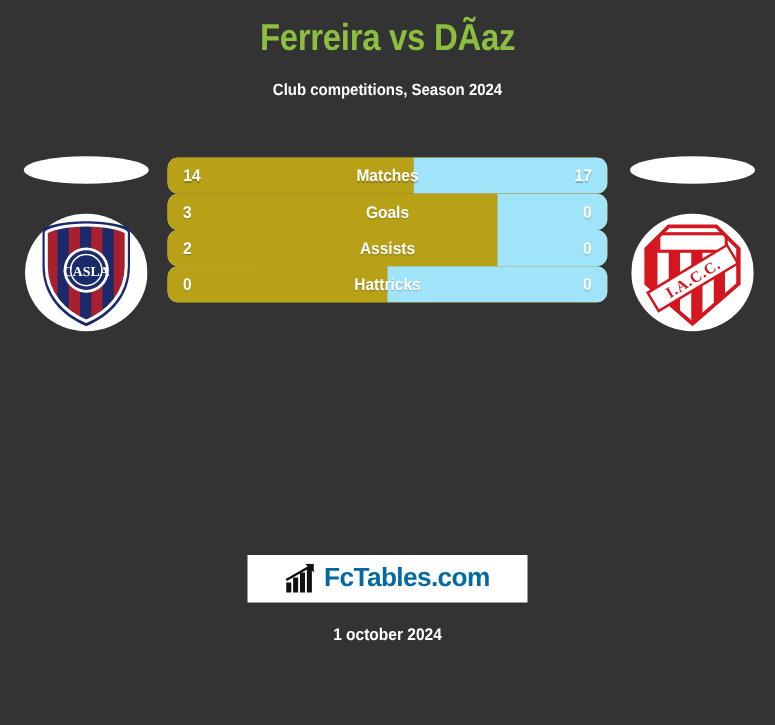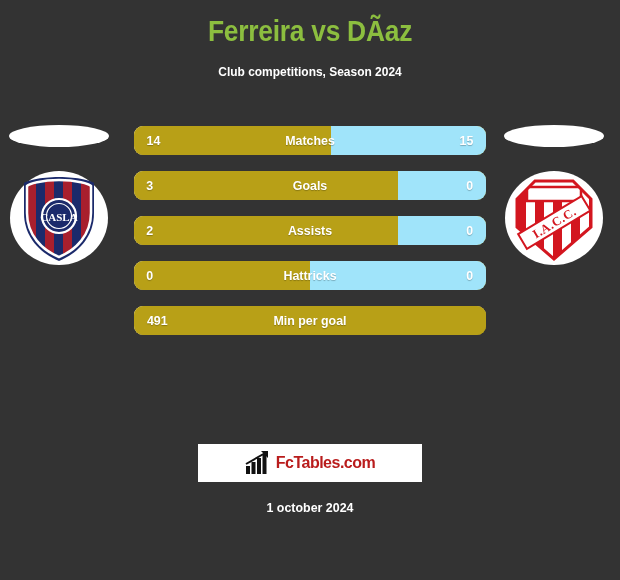--- a/index.html
+++ b/index.html
@@ -37,21 +37,21 @@
     white-space: nowrap;
   }
 
   
   .crest-col {
     position: absolute;
     top: 125px;
     width: 110px;
     height: 150px;
   }
-  .crest-col.left  { left: 4px; }
+  .crest-col.left  { left: 14px; }
   .crest-col.right { left: 499px; }
 
   .crest-ellipse {
     width: 100px;
     height: 22px;
     background: #ffffff;
     border-radius: 50%;
     margin: 0 auto;
   }
   .crest-badge {
@@ -65,21 +65,21 @@
   
   .bars {
     position: absolute;
     left: 134px;
     top: 126px;
     width: 352px;
   }
   .bar-row {
     position: relative;
     height: 29px;
-    margin-bottom: 16px;
+    margin-bottom: 0;
     border-radius: 9px;
     overflow: hidden;
     background: #B8A017;
     box-shadow: inset 1px 0 0 rgba(255,255,255,0.75),
                 inset 0 1px 0 rgba(255,255,255,0.35),
                 inset 0 -1px 0 rgba(0,0,0,0.18);
   }
   .bar-fill-left {
     position: absolute;
     left: 0; top: 0; bottom: 0;
@@ -124,22 +124,22 @@
     width: 224px;
     height: 38px;
     background: #ffffff;
     display: flex;
     align-items: center;
     justify-content: center;
     gap: 5px;
   }
   .brand-mark { display: block; }
   .brand-text {
-    color: #b91c1c;
-    font-size: 16px;
+    color: #0369a1;
+    font-size: 21px;
     font-weight: bold;
     letter-spacing: -0.5px;
     white-space: nowrap;
   }
   .date {
     position: absolute;
     left: 0; right: 0;
     top: 500px;
     text-align: center;
     color: #ffffff;
@@ -208,21 +208,21 @@
   </div>
 </div>
 
 <div class="bars">
 
   <div class="bar-row">
     <div class="bar-fill-left" style="width:56%"></div>
     <div class="bar-fill-right" style="width:44%"></div>
     <span class="bar-val home">14</span>
     <span class="bar-label">Matches</span>
-    <span class="bar-val away">15</span>
+    <span class="bar-val away">17</span>
   </div>
 
   <div class="bar-row">
     <div class="bar-fill-left" style="width:75%"></div>
     <div class="bar-fill-right" style="width:25%"></div>
     <span class="bar-val home">3</span>
     <span class="bar-label">Goals</span>
     <span class="bar-val away">0</span>
   </div>
 
@@ -237,25 +237,20 @@
   <div class="bar-row">
     <div class="bar-fill-left" style="width:50%"></div>
     <div class="bar-fill-right" style="width:50%"></div>
     <span class="bar-val home">0</span>
     <span class="bar-label">Hattricks</span>
     <span class="bar-val away">0</span>
   </div>
 
 
 
-  <div class="bar-row">
-    <div class="bar-fill-left" style="width:100%"></div>
-    <span class="bar-val home">491</span>
-    <span class="bar-label">Min per goal</span>
-  </div>
 
 </div>
 
 <div class="brand">
   <svg class="brand-mark" width="26" height="24" viewBox="0 0 26 24">
     <rect x="1" y="15" width="4" height="8" fill="#111111"></rect>
     <rect x="6.5" y="11" width="4" height="12" fill="#111111"></rect>
     <rect x="12" y="7" width="4" height="16" fill="#111111"></rect>
     <rect x="17.5" y="3" width="4" height="20" fill="#111111"></rect>
     <path d="M1 13 L22 1" stroke="#111111" stroke-width="2" fill="none"></path>

